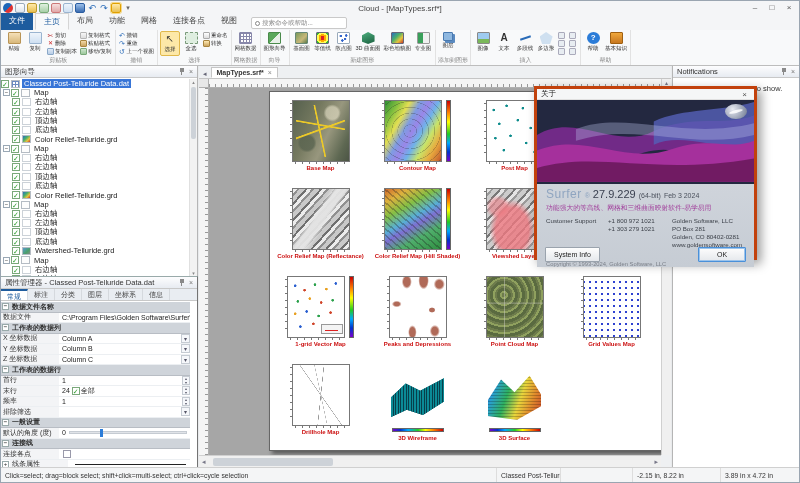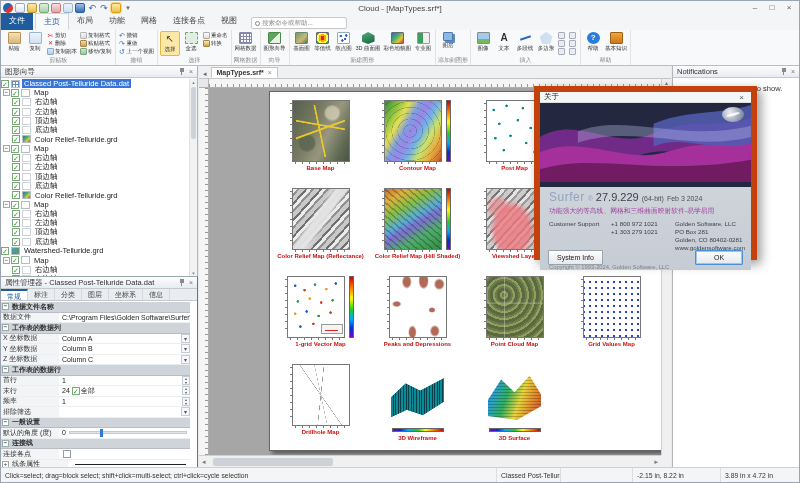--- a/index.html
+++ b/index.html
@@ -184,21 +184,21 @@
   .vscroll .thumb{position:absolute;left:1px;right:1px;top:10px;height:90px;background:#cdd2d8;border-radius:2px;}
   .hscroll{position:absolute;left:0;right:10px;bottom:0;height:12px;background:#f0f0f0;border-top:1px solid #d0d0d0;display:flex;align-items:center;font-size:7px;color:#778;}
   .hscroll .thumb{width:120px;height:8px;background:#cdd2d8;border-radius:2px;margin-left:4px;}
   .harr{padding:0 3px;}
 
   
   .notif{position:absolute;right:0;top:0;width:127px;bottom:0;background:#fff;border-left:1px solid #b5b5b5;}
   .notif .body{padding-top:6px;text-align:center;font-size:7.5px;color:#333;}
 
   
-  .dialog{position:absolute;left:533px;top:85px;width:223px;height:174px;background:#d4d8de;border:6px solid #c2410c;box-shadow:4px 4px 10px rgba(0,0,0,.4);z-index:40;display:flex;flex-direction:column;}
+  .dialog{position:absolute;left:533px;top:85px;width:223px;height:174px;background:#d4d8de;border:3px solid #c2410c;box-shadow:4px 4px 10px rgba(0,0,0,.4);z-index:40;display:flex;flex-direction:column;}
   .dlgtitle{height:13px;background:#f5f6f7;display:flex;align-items:center;padding:0 4px;font-size:7.5px;color:#222;border-bottom:1px solid #e0e0e0;}
   .dlgtitle .x{margin-left:auto;color:#555;font-size:8px;padding:0 3px;}
   .banner{position:relative;height:84px;background:#232840;overflow:hidden;flex:none;}
   .banner svg{position:absolute;inset:0;}
   .gslogo{position:absolute;right:7px;top:4px;width:22px;height:15px;border-radius:50%;background:radial-gradient(circle at 35% 35%,#e8ebf2,#9aa2b5 60%,#6a7288);}
   .gslogo::after{content:"";position:absolute;left:4px;top:6px;width:14px;height:3px;border-radius:50%;background:rgba(255,255,255,.85);transform:rotate(-14deg);}
   .dlgbody{flex:1;position:relative;padding:3px 9px 0;background:linear-gradient(#cfd4db,#c6ccd4);}
   .prodline{display:flex;align-items:baseline;gap:3px;}
   .prodname{font-size:12px;color:#8fa5c0;letter-spacing:.5px;}
   .prodreg{font-size:7px;color:#8fa5c0;vertical-align:super;}
@@ -571,21 +571,21 @@
           <span class="cb">✓</span>
           <span class="ti axis"></span>
           <span class="tlbl">顶边轴</span>
         </div>
           <div class="trow" style="padding-left: 11px;">
 
           <span class="cb">✓</span>
           <span class="ti axis"></span>
           <span class="tlbl">底边轴</span>
         </div>
-          <div class="trow" style="">
+          <div class="trow" style="padding-left: 11px;">
 
           <span class="cb">✓</span>
           <span class="ti watershed"></span>
           <span class="tlbl">Watershed-Telluride.grd</span>
         </div>
           <div class="trow" style="padding-left: 2px;">
           <span class="exp"></span>
           <span class="cb">✓</span>
           <span class="ti map"></span>
           <span class="tlbl">Map</span>

